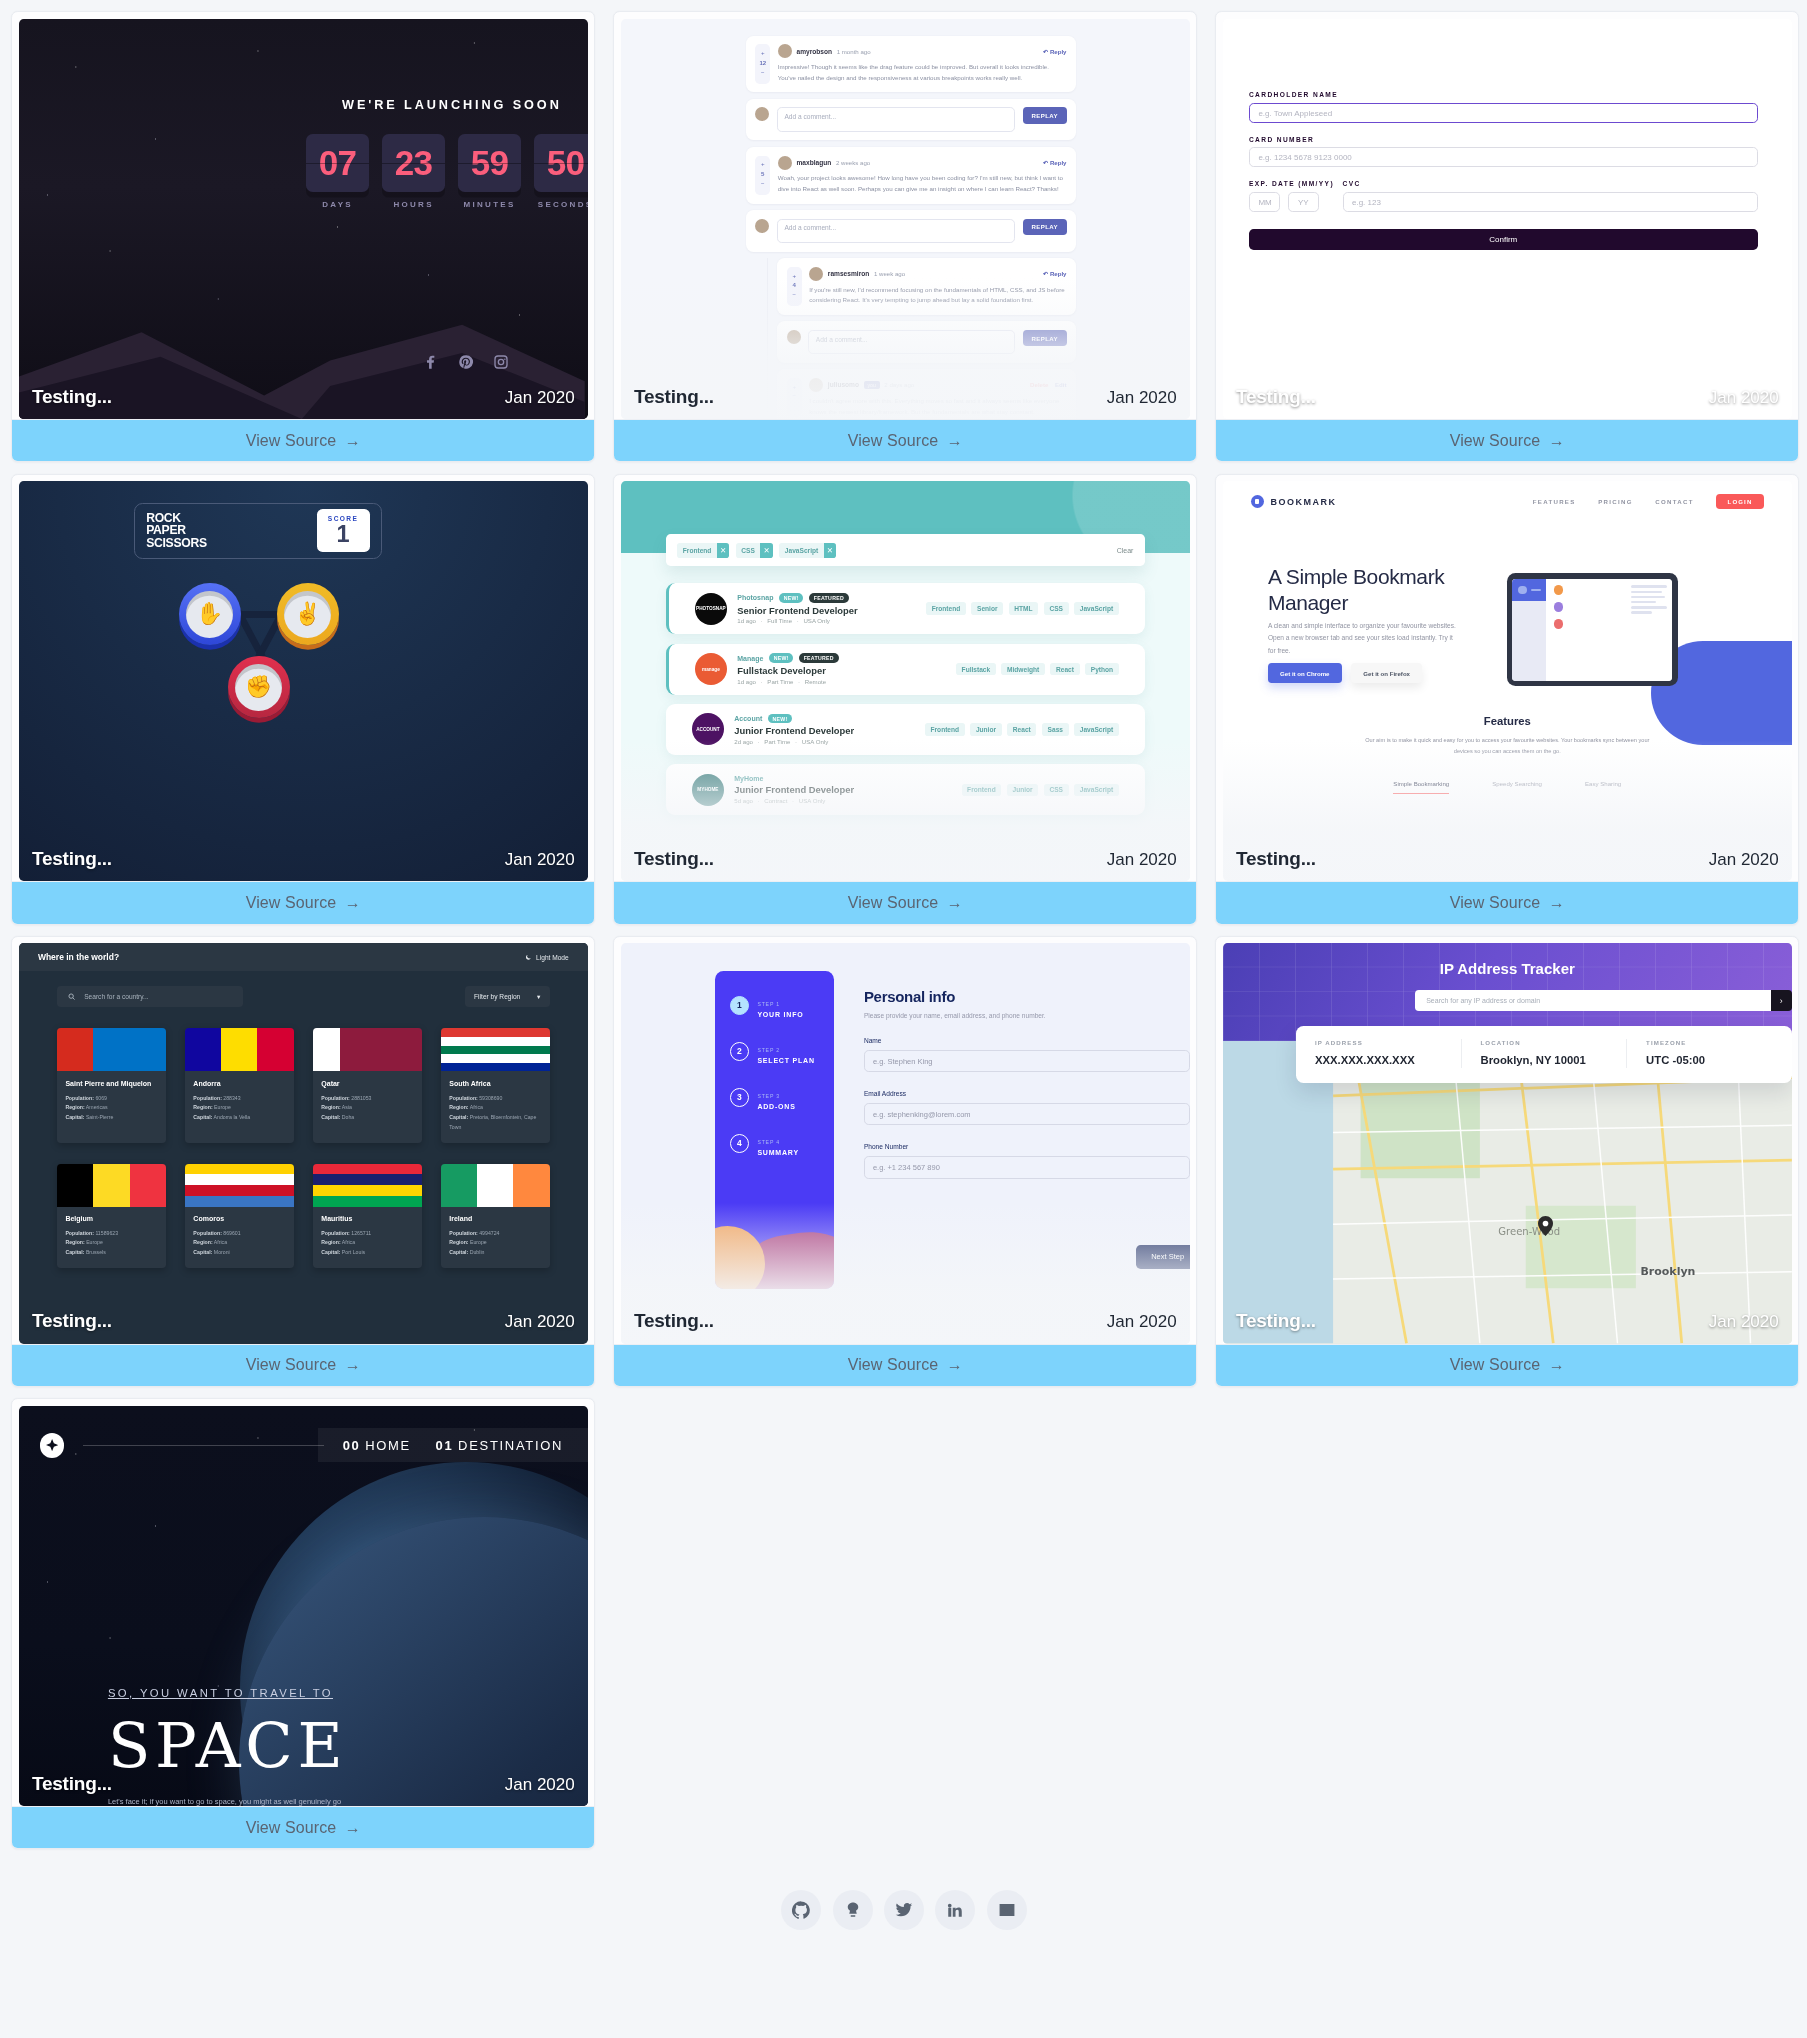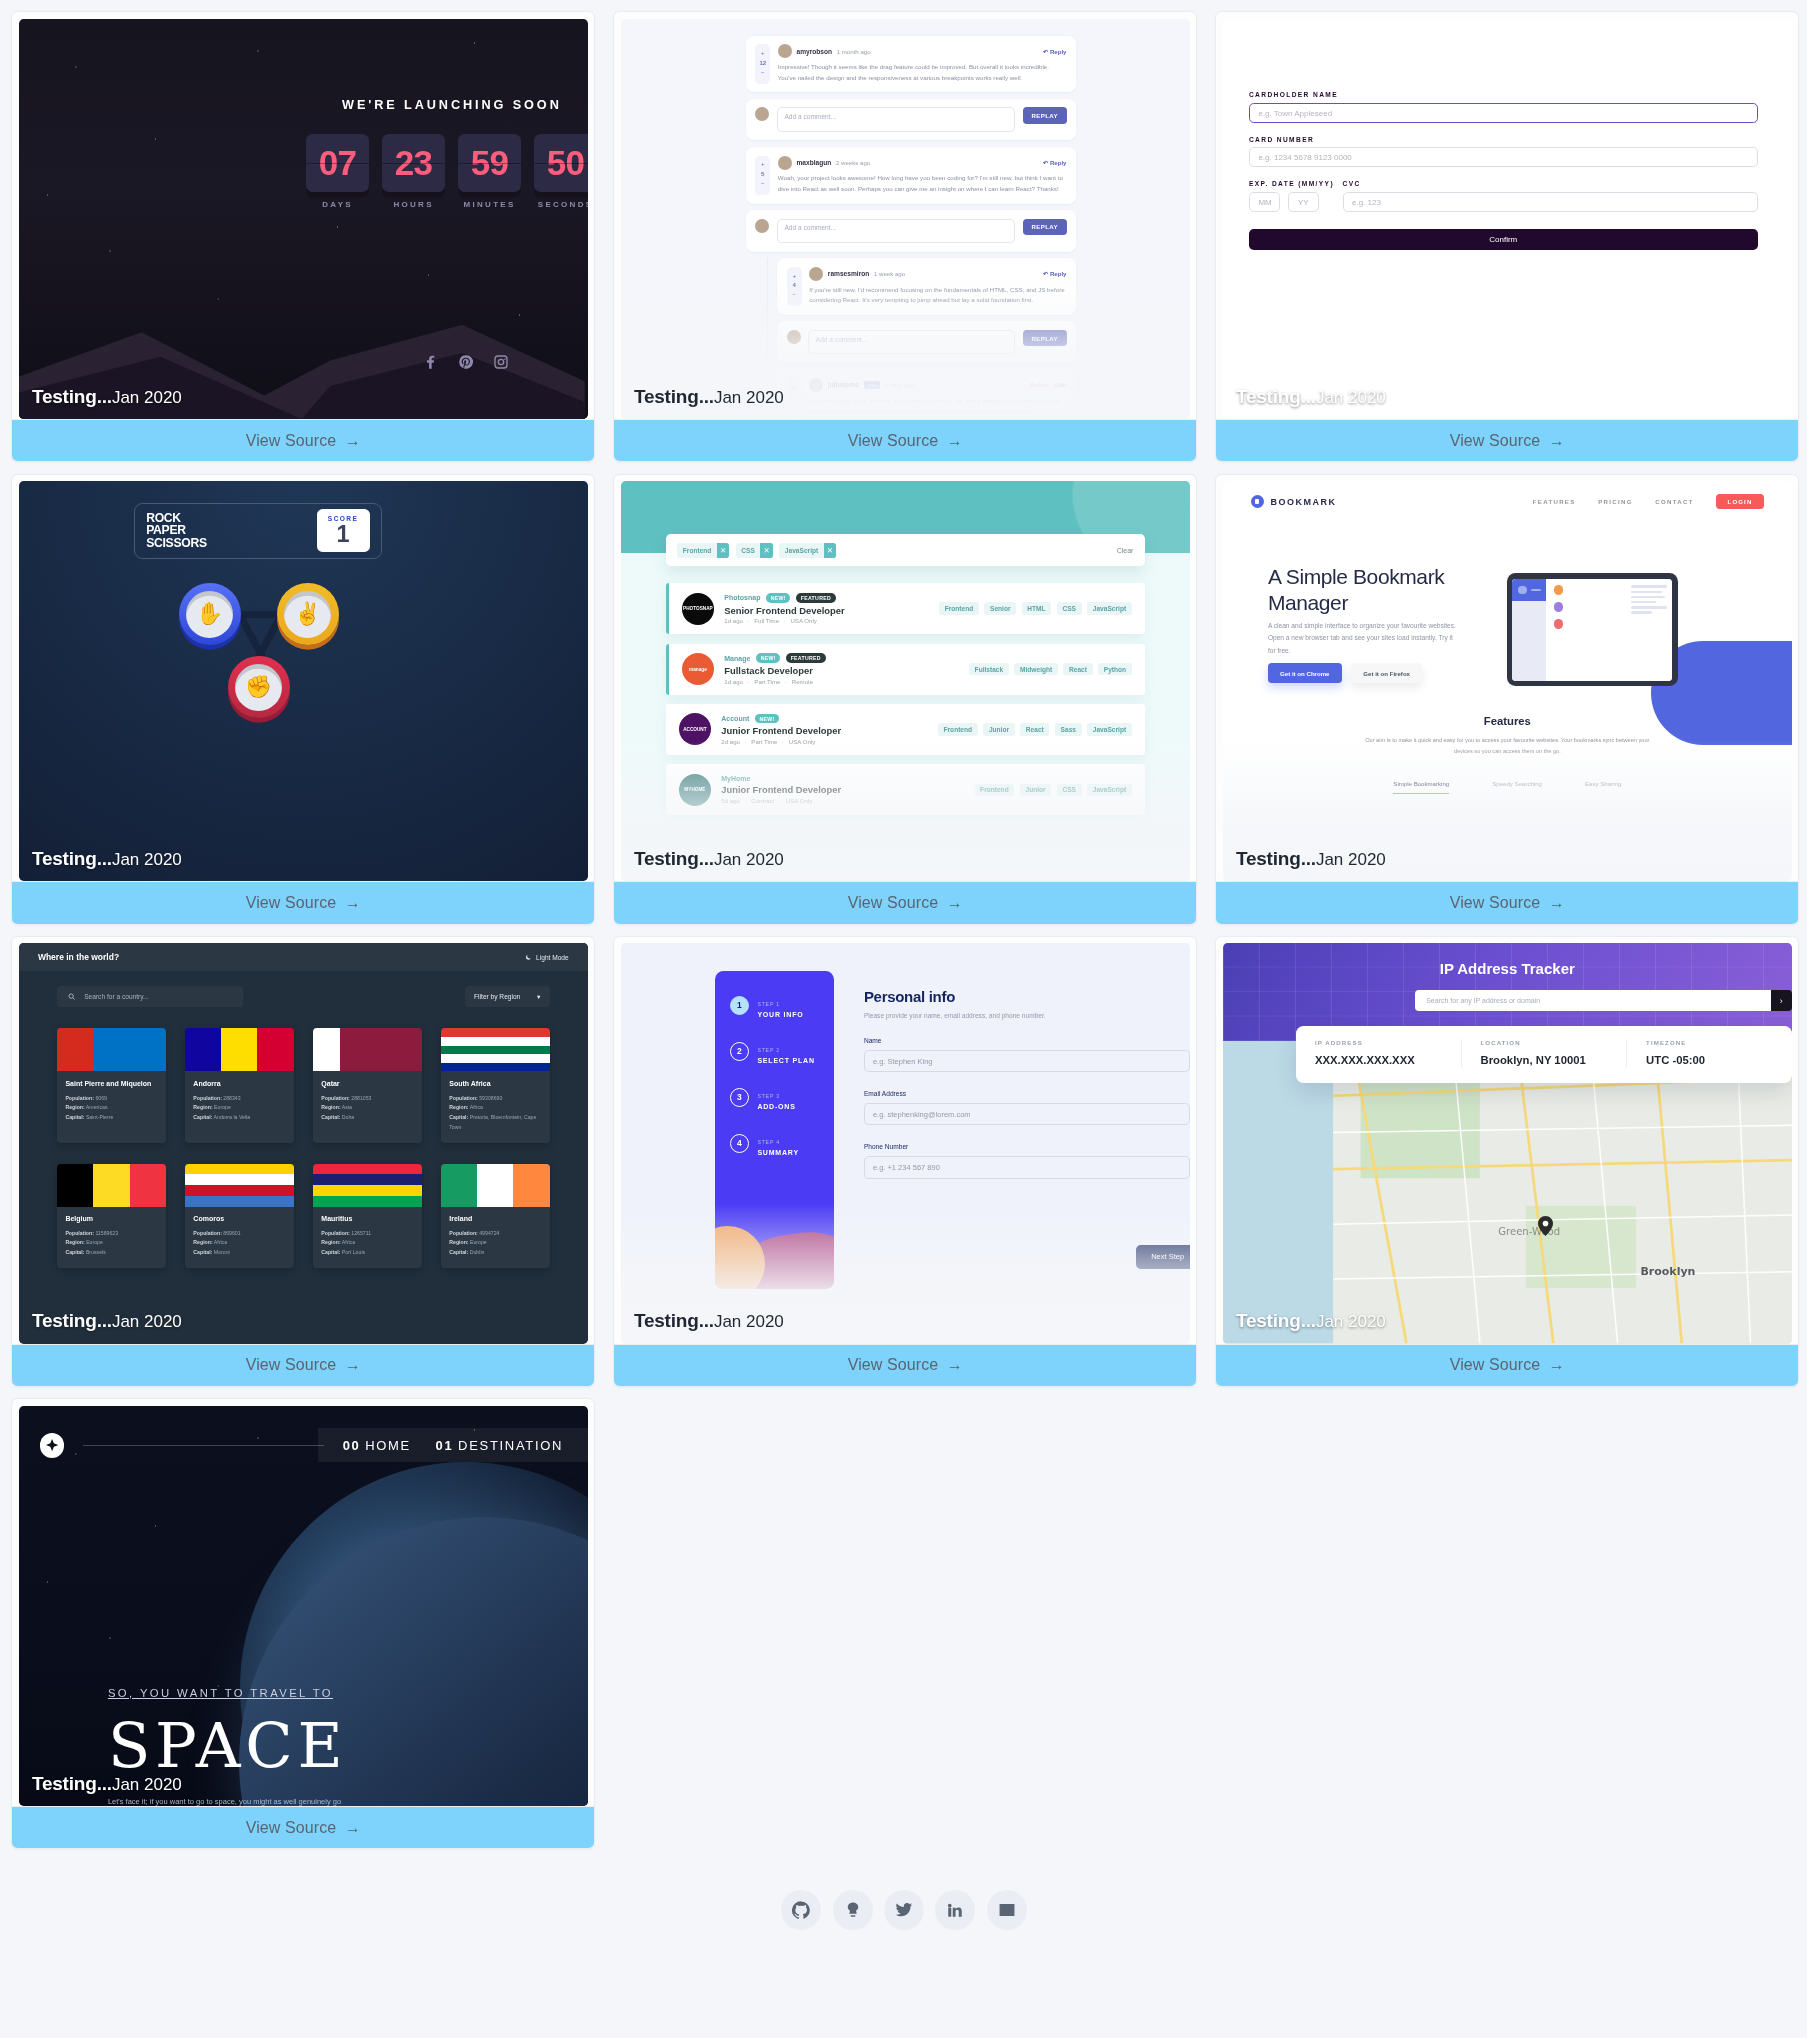--- a/index.html
+++ b/index.html
@@ -38,21 +38,21 @@
     background: #fff;
   }
   .thumb-inner { position:absolute; inset:0; overflow:hidden; }
   .fade-bottom {
     position: absolute; left:0; right:0; bottom:0; height: 141px;
     background: linear-gradient(to bottom, rgba(244,246,249,0) 0%, rgba(244,246,249,.88) 62%, rgba(244,246,249,.97) 100%);
     pointer-events: none;
   }
   .meta {
     position: absolute; left: 0; right: 0; bottom: 0;
-    display: flex; align-items: flex-end;
+    display: flex; justify-content: space-between; align-items: flex-end;
     padding: 9.4px 13px 11.3px 13px;
     pointer-events: none;
   }
   .meta .title { font-size: 19px; font-weight: 700; letter-spacing: -0.2px; }
   .meta .date  { font-size: 17px; font-weight: 400; }
   .meta.light .title, .meta.light .date { color: #ffffff; text-shadow: 0 0.9px 2.8px rgba(0,0,0,.45); }
   .meta.dark  .title, .meta.dark .date  { color: #1f2733; }
 
   .viewsrc {
     height: 43px; margin: 0;
@@ -177,22 +177,22 @@
     background:radial-gradient(circle at 80% 20%, rgba(255,255,255,.14) 0 40%, transparent 41%); }
   .jb-filter { position:absolute; left:45px; top:53px; right:45px; height:32px; background:#fff;
     border-radius:4.7px; box-shadow:0 7.5px 15px rgba(60,130,130,.13);
     display:flex; align-items:center; padding:0 11.3px; gap:6.6px; }
   .jb-tag { display:flex; align-items:center; background:#eaf6f6; border-radius:2.8px; overflow:hidden; }
   .jb-tag span { font-size:6.6px; color:#5ba4a4; font-weight:700; padding:0 5.6px; }
   .jb-tag i { background:#5ec0c0; color:#fff; width:12.2px; height:15px; display:flex;
     align-items:center; justify-content:center; font-style:normal; font-size:7.5px; }
   .jb-clear { margin-left:auto; font-size:7px; color:#7d8c8c; }
   .jb-list { position:absolute; left:45px; right:45px; top:102px; }
-  .jb-item { background:#fff; border-radius:3px; height:51px; margin-bottom:9.4px;
-    display:flex; align-items:center; padding:0 13px; box-shadow:0 4.7px 11.3px rgba(60,130,130,.09); }
+  .jb-item { background:#fff; border-radius:9px; height:51px; margin-bottom:9.4px;
+    display:flex; align-items:center; padding:0 26px; box-shadow:0 4.7px 11.3px rgba(60,130,130,.09); }
   .jb-item.featured { border-left:3.8px solid #5ec0c0; }
   .jb-logo { width:32px; height:32px; border-radius:50%; flex:none; margin-right:10.4px;
     display:flex; align-items:center; justify-content:center; color:#fff; font-size:4.7px; font-weight:700; }
   .jb-info { flex:1; min-width:0; }
   .jb-r1 { display:flex; align-items:center; gap:5.6px; }
   .jb-co { font-size:7px; color:#5ba4a4; font-weight:700; }
   .jb-new { background:#5ec0c0; color:#fff; font-size:5.2px; font-weight:700;
     padding:1.9px 4.7px; border-radius:7.5px; letter-spacing:0.3px; }
   .jb-feat { background:#2c3a3a; color:#fff; font-size:5.2px; font-weight:700;
     padding:1.9px 4.7px; border-radius:7.5px; letter-spacing:0.3px; }

